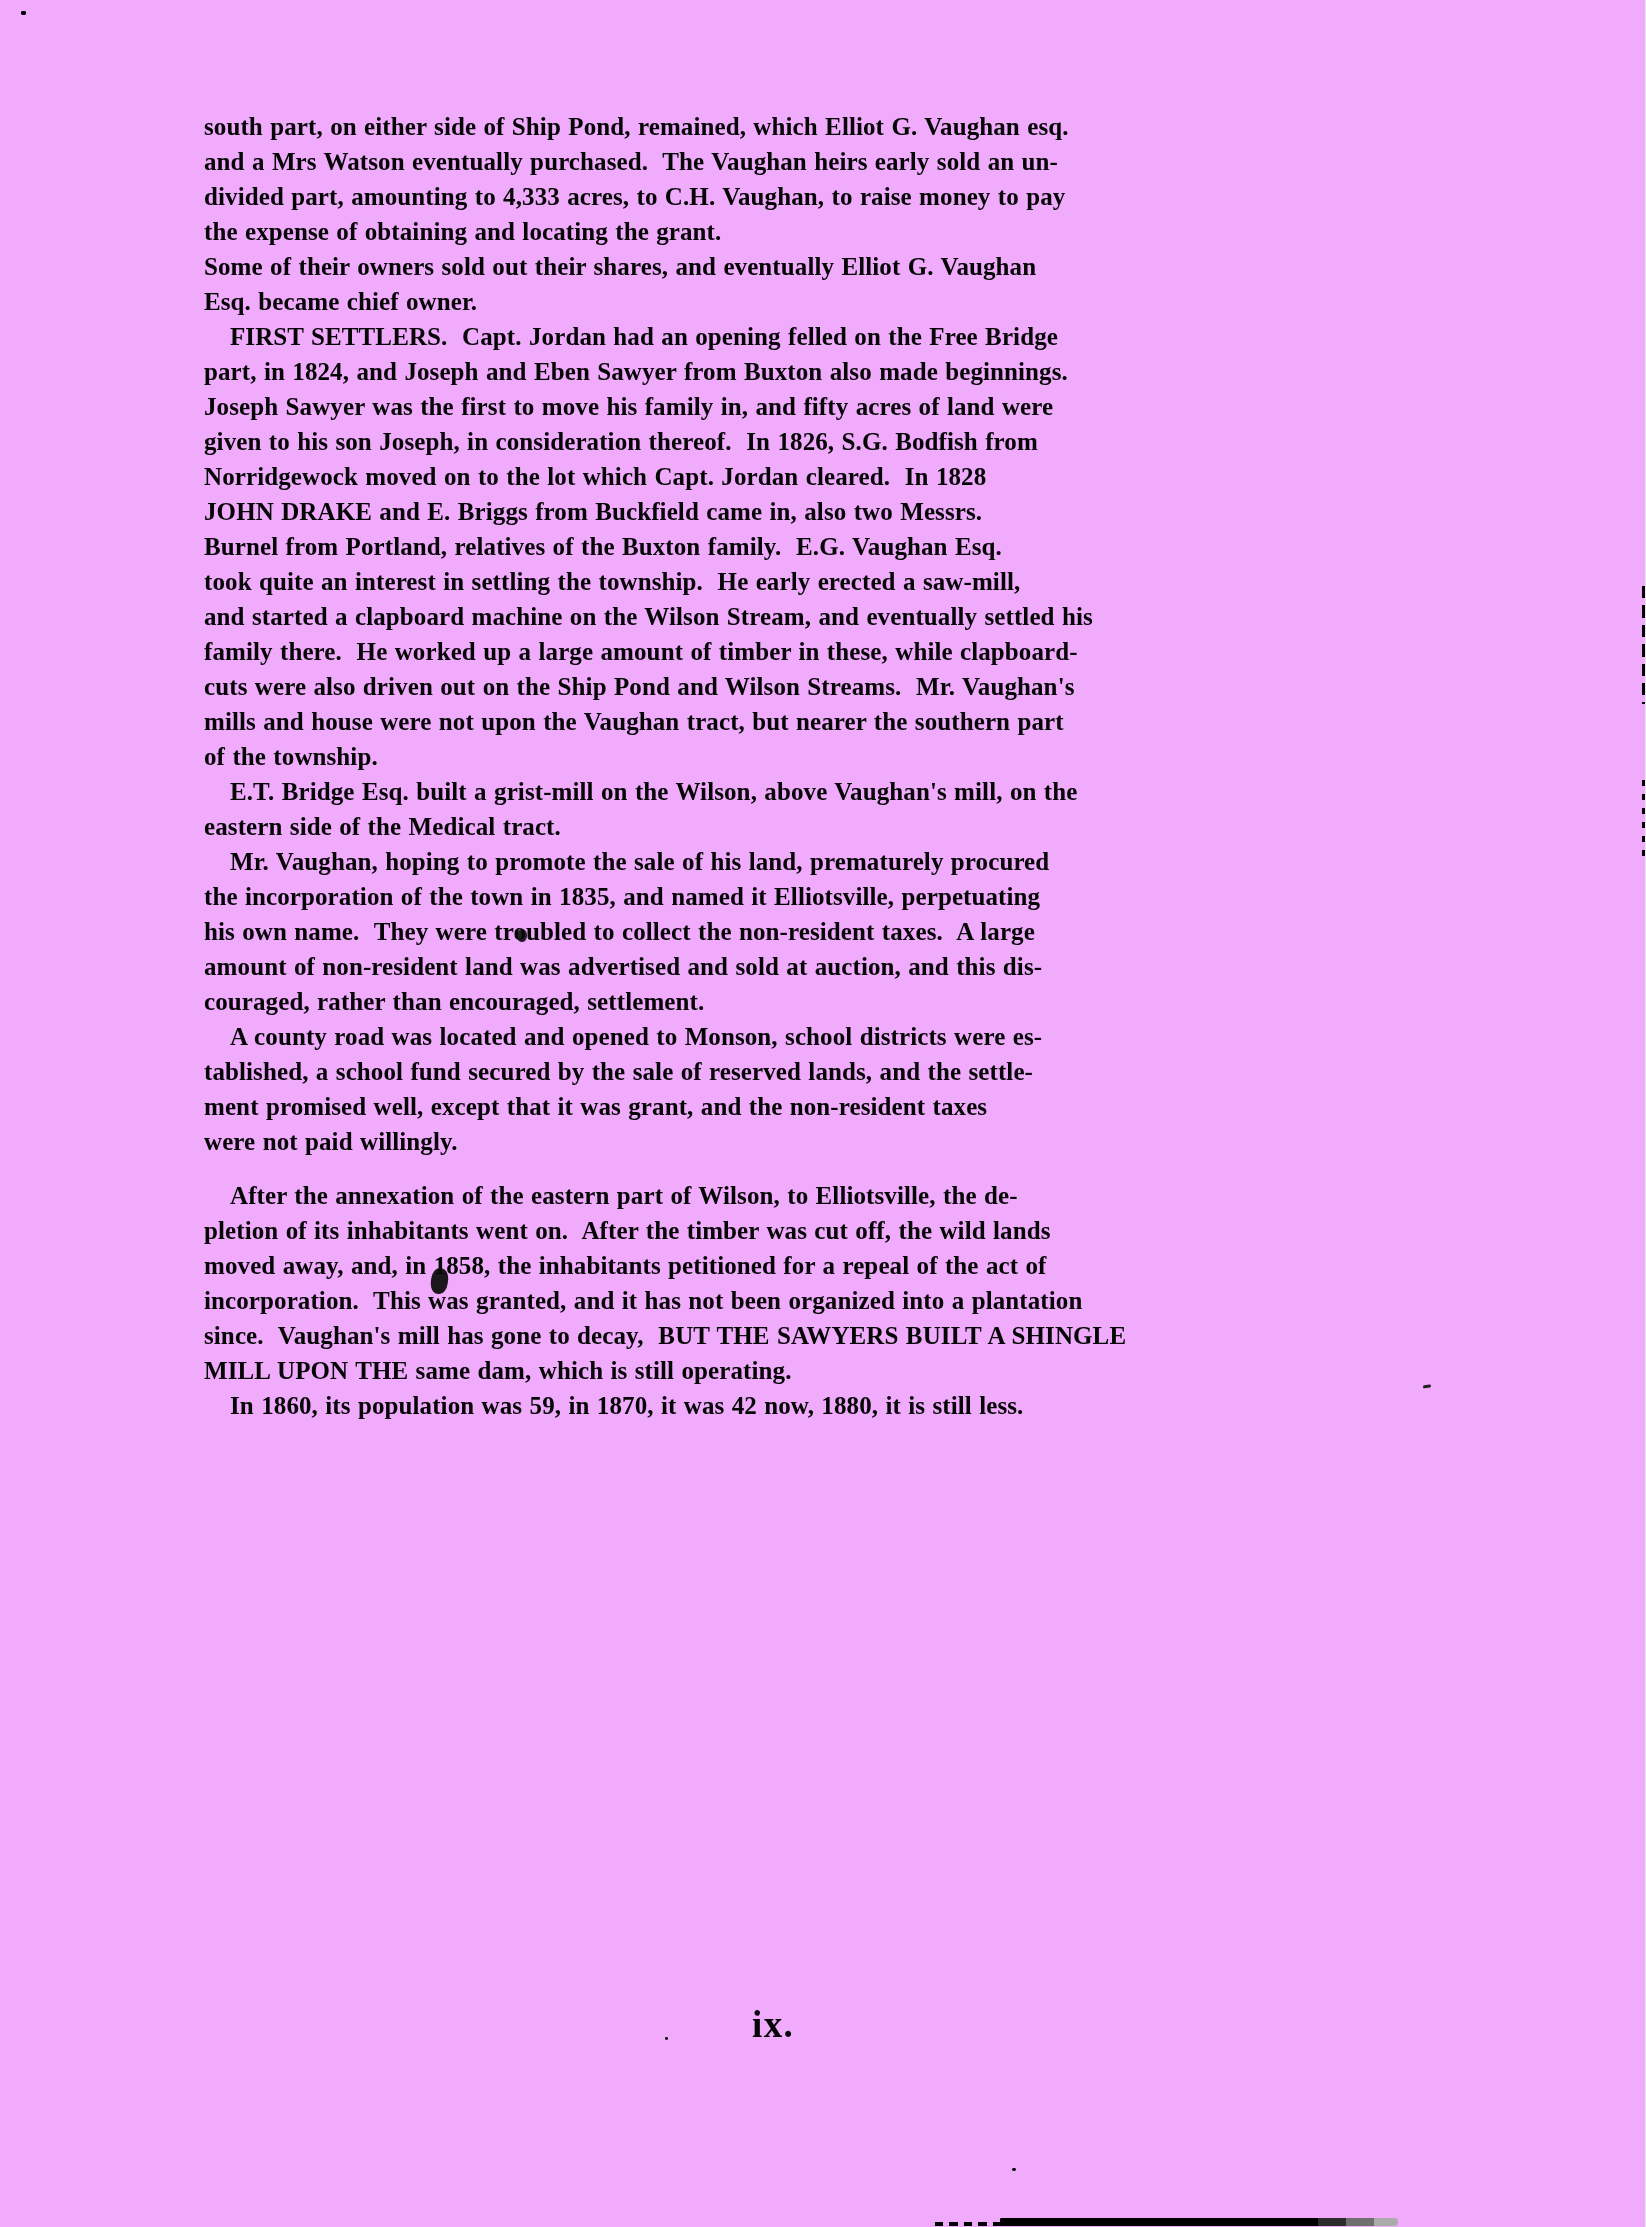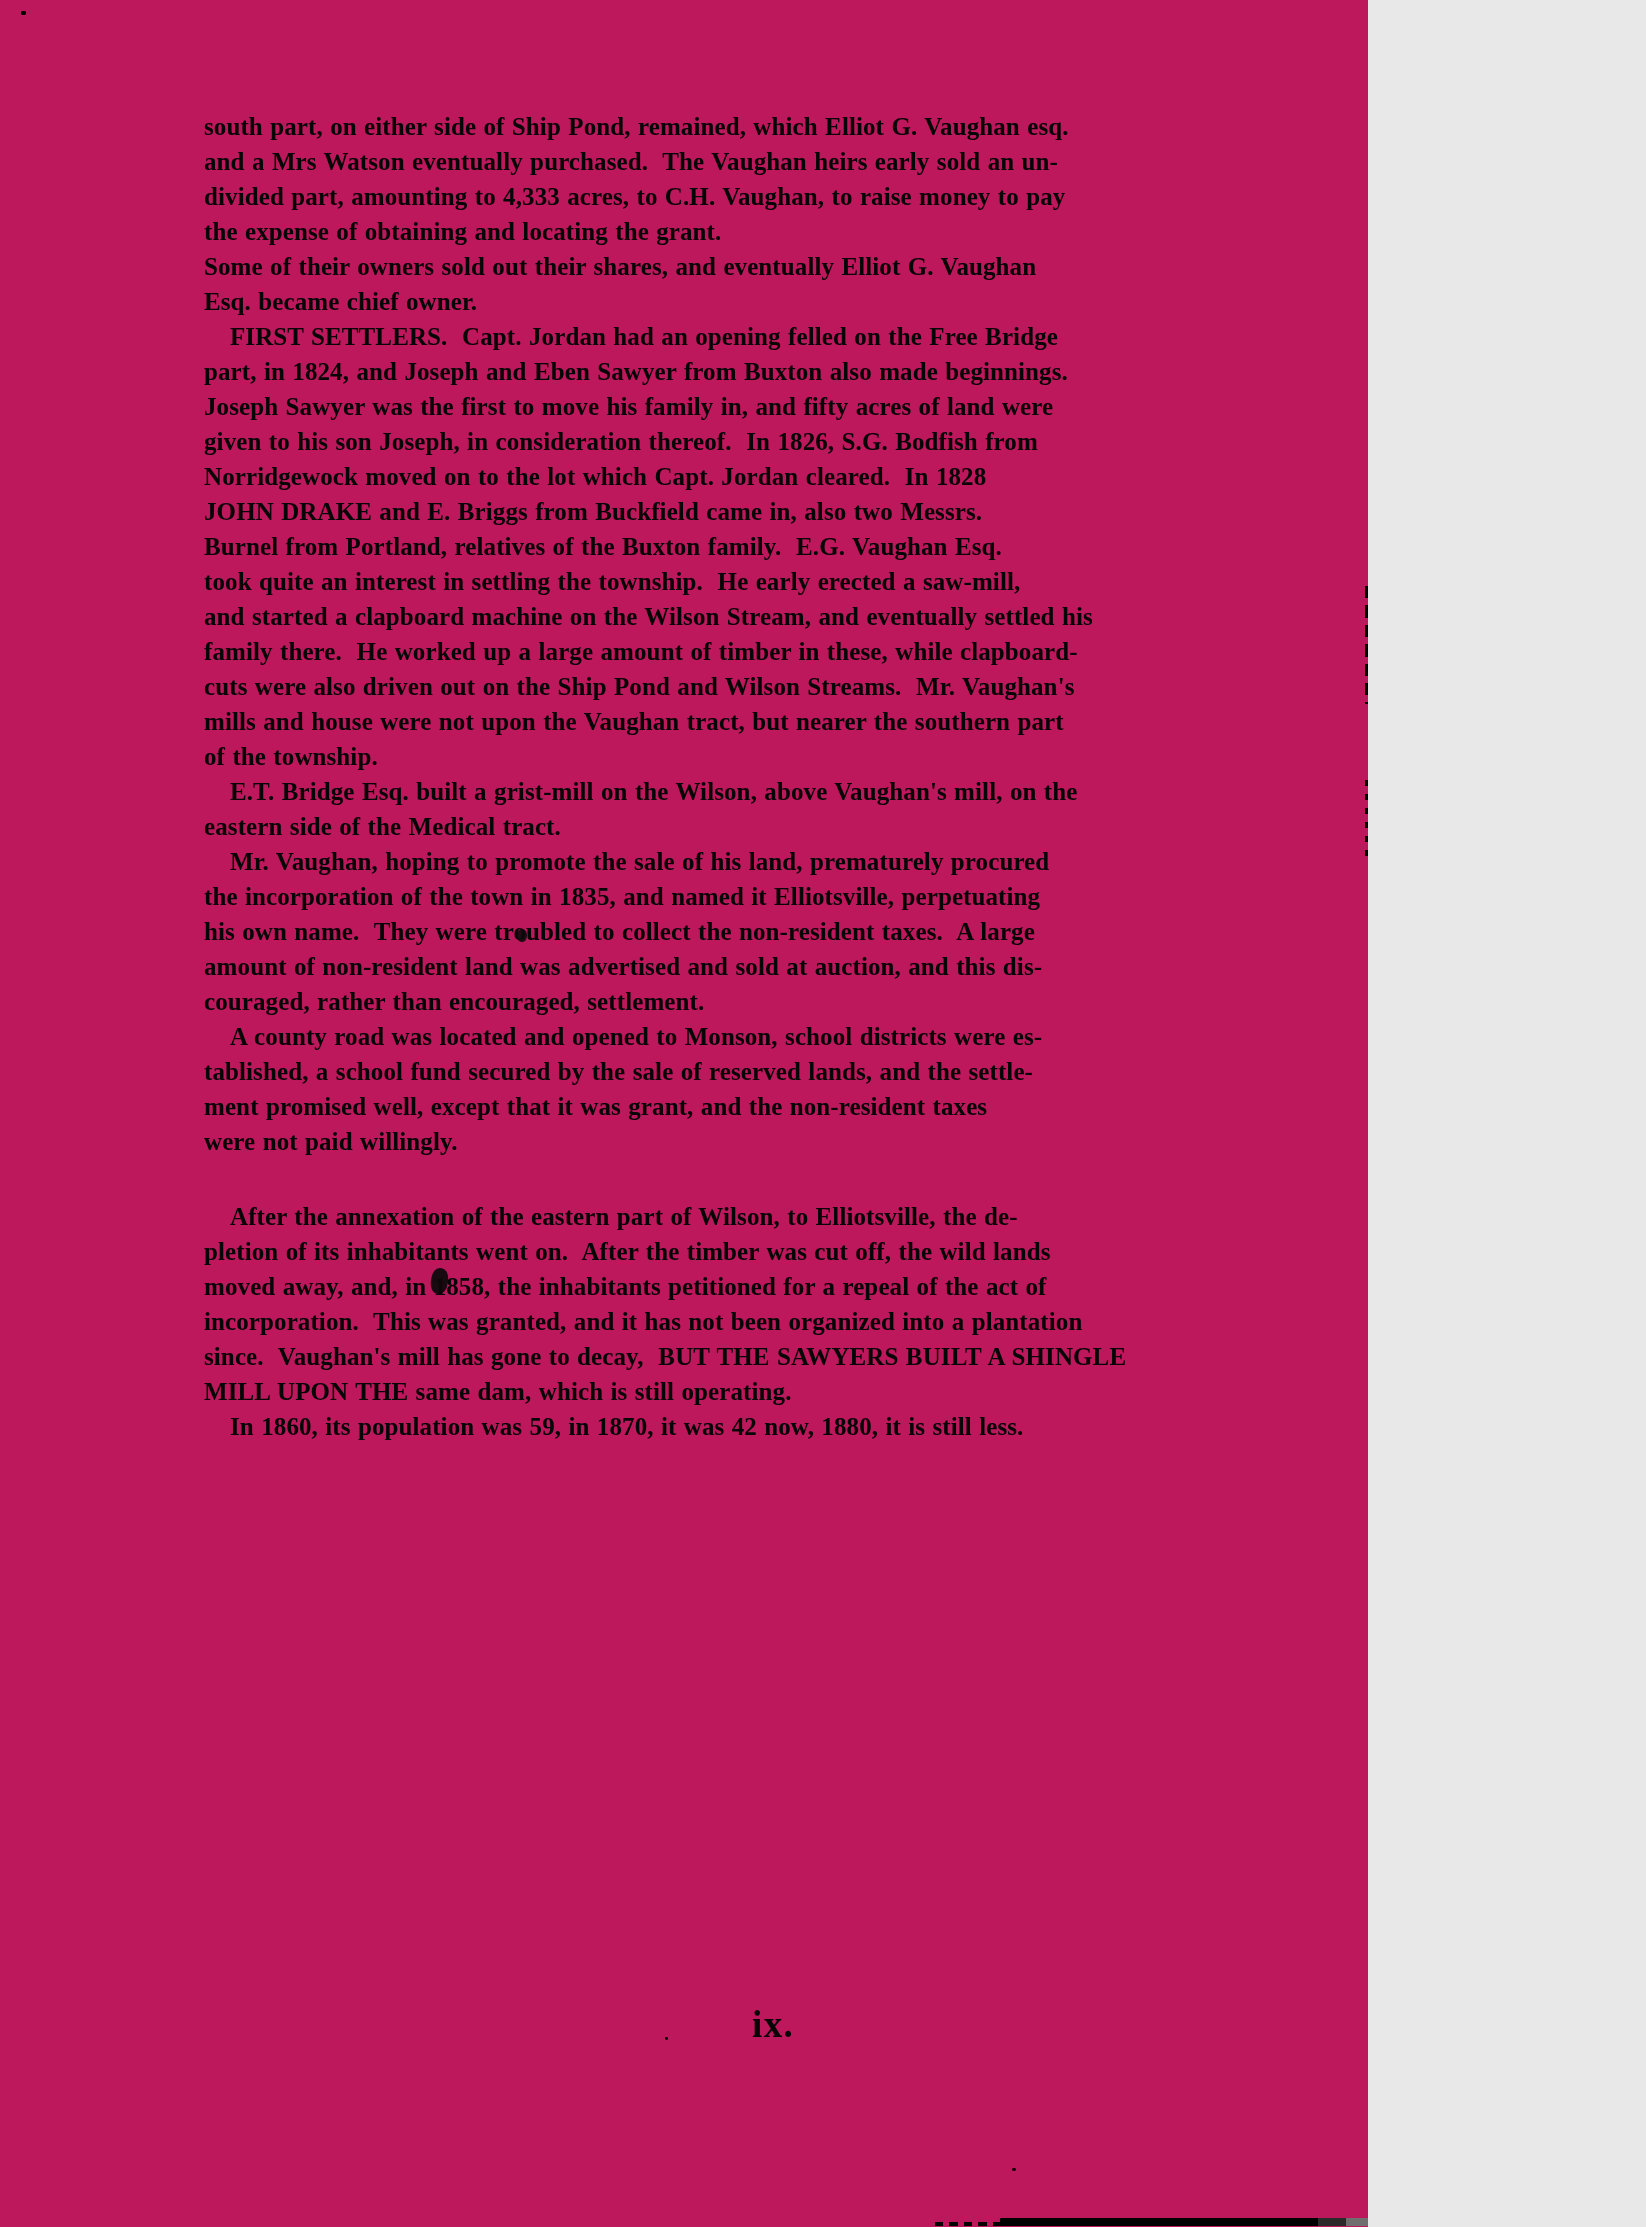--- a/index.html
+++ b/index.html
@@ -2,43 +2,43 @@
 <html style="font-size:11px"><head>
 <meta charset="utf-8">
 <style>
   html, body {
     margin: 0;
     padding: 0;
     background: #e8e8e8;
   }
   .page {
     position: relative;
-    width: 1368px;
+    width: 1645px;
     height: 2227px;
-    background: #be185d;
+    background: #f0abfc;
     overflow: hidden;
     font-family: "Liberation Serif", "DejaVu Serif", serif;
     color: #060606;
   }
   .text-block {
     position: absolute;
     left: 204px;
     top: 109px;
     width: 1037px;
   }
   .line {
     font-size: 25px;
     font-weight: 700;
     line-height: 35px;
     white-space: pre-wrap;
     letter-spacing: 0.1px;
     word-spacing: 1px;
   }
   .line.indent { padding-left: 26px; }
-  .line.gap    { margin-top: 40px; }
+  .line.gap    { margin-top: 19px; }
   .page-number {
     position: absolute;
     left: 752px;
     top: 2003px;
     font-size: 37px;
     font-weight: 700;
     letter-spacing: 1.4px;
   }
   
   .artifact { position: absolute; }

